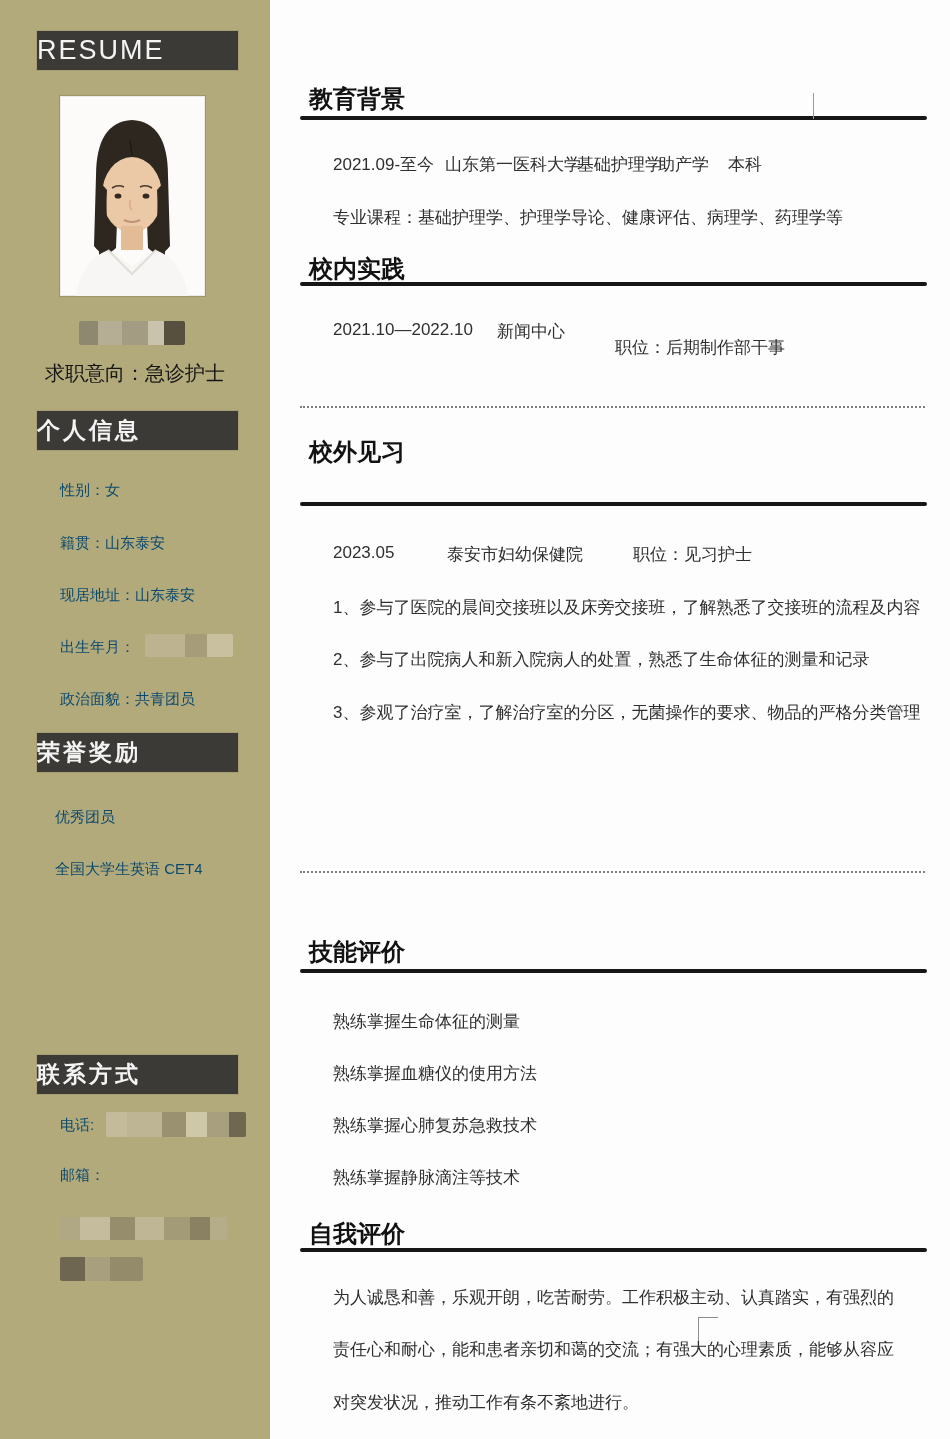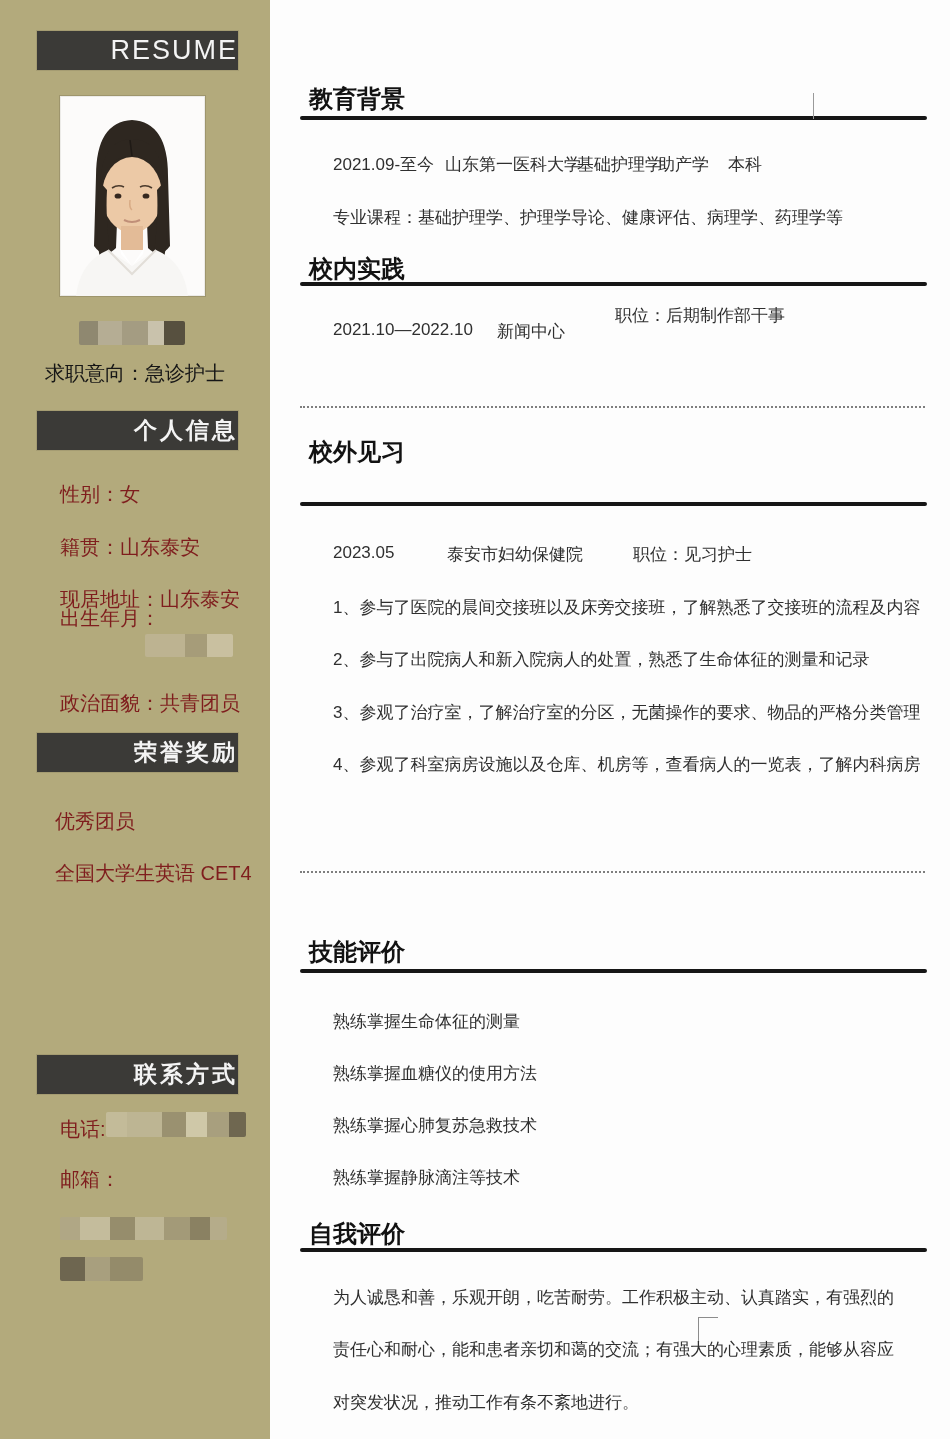--- a/index.html
+++ b/index.html
@@ -9,41 +9,41 @@
     position:relative; width:950px; height:1439px; margin:0 auto;
     background:#fdfdfd; overflow:hidden; color:#2e2e2e;
   }
   
   .sidebar {
     position:absolute; left:0; top:0; width:270px; height:1439px;
     background:#b3aa7c;
   }
   .side-box {
     position:absolute; left:37px; width:201px; height:39px;
-    background:#3b3a37; color:#f4f4f4; display:flex; align-items:center; justify-content:flex-end;
+    background:#3b3a37; color:#f4f4f4; display:flex; align-items:center; justify-content:flex-start;
     box-shadow:0 0 0 1px rgba(0,0,0,0.08);
   }
   .side-box.resume { top:31px; font-size:27px; letter-spacing:2px; font-weight:500; }
   .side-box.h { font-size:23px; font-weight:600; letter-spacing:3px; }
   .photo-frame {
     position:absolute; left:60px; top:96px; width:145px; height:200px;
     background:#fdfdfd; box-shadow:0 0 0 1px rgba(120,112,80,0.35);
   }
   .redact { position:absolute; border-radius:2px; }
   .redact.name   { left:79px;  top:321px; width:106px; height:24px;
     background:linear-gradient(90deg,#8f8870 0 18%,#b5ad94 18% 41%,#a49c82 41% 65%,#c9c2ac 65% 80%,#57503f 80% 100%); }
   .redact.birth  { left:145px; top:634px; width:88px;  height:23px;
     background:linear-gradient(90deg,#bdb391 0 45%,#a69c79 45% 70%,#c9c0a0 70% 100%); }
   .redact.phone  { left:106px; top:1112px; width:140px; height:25px;
     background:linear-gradient(90deg,#c3bb99 0 15%,#bdb593 15% 40%,#9a9170 40% 57%,#cfc8a8 57% 72%,#a89f7e 72% 88%,#6f6750 88% 100%); }
   .redact.email1 { left:60px;  top:1217px; width:167px; height:23px;
     background:linear-gradient(90deg,#b0a785 0 12%,#c4bc9c 12% 30%,#968d6c 30% 45%,#beb695 45% 62%,#a39a78 62% 78%,#8a8162 78% 90%,#b5ac8a 90% 100%); }
   .redact.email2 { left:60px;  top:1257px; width:83px;  height:24px;
     background:linear-gradient(90deg,#6e6650 0 30%,#a89f7e 30% 60%,#948b6a 60% 100%); }
-  .side-text { position:absolute; left:60px; font-size:20px; color:#7f1d1d; white-space:nowrap; }
+  .side-text { position:absolute; left:60px; font-size:15px; color:#0c4a6e; white-space:nowrap; }
   .job-intent { position:absolute; left:45px; top:360px; font-size:20px; font-weight:500; color:#161616; white-space:nowrap; }
   
   .main { position:absolute; left:270px; top:0; width:680px; height:1439px; background:#fdfdfd; }
   .sec-title { position:absolute; left:39px; font-size:24px; font-weight:700; color:#121212; white-space:nowrap; }
   .rule  { position:absolute; left:30px; width:627px; height:4px; background:#161616; border-radius:2px; }
   .dashes{ position:absolute; left:30px; width:625px; border-top:2px dotted #7e7e7e; }
   .bline { position:absolute; font-size:17px; color:#2f2f2f; white-space:nowrap; }
   .row span { position:absolute; font-size:17px; color:#2f2f2f; white-space:nowrap; }
   .artifact-cursor { position:absolute; left:543px; top:93px; width:1px; height:26px; background:#9a9a9a; }
   .artifact-bracket{ position:absolute; left:428px; top:1317px; width:20px; height:24px;
@@ -95,21 +95,21 @@
 
     <div class="job-intent">求职意向：急诊护士</div>
 
     <div class="side-box h" style="top:411px">
       <span>个人信息</span>
     </div>
 
     <div class="side-text" style="top:481px">性别：女</div>
     <div class="side-text" style="top:534px">籍贯：山东泰安</div>
     <div class="side-text" style="top:586px">现居地址：山东泰安</div>
-    <div class="side-text" style="top:605px">出生年月：</div>
+    <div class="side-text" style="top:638px">出生年月：</div>
     <div class="redact birth"></div>
     <div class="side-text" style="top:690px">政治面貌：共青团员</div>
 
     <div class="side-box h" style="top:733px">
       <span>荣誉奖励</span>
     </div>
     <div class="side-text" style="top:808px; left:55px">优秀团员</div>
     <div class="side-text" style="top:860px; left:55px">全国大学生英语 CET4</div>
 
     <div class="side-box h" style="top:1055px">
@@ -134,35 +134,34 @@
       <span style="left:388px; top:153px">助产学</span>
       <span style="left:458px; top:153px">本科</span>
     </div>
     <div class="bline" style="left:63px; top:206px">专业课程：基础护理学、护理学导论、健康评估、病理学、药理学等</div>
 
     <div class="sec-title" style="top:253px">校内实践</div>
     <div class="rule" style="top:282px"></div>
     <div class="row">
       <span style="left:63px;  top:320px">2021.10—2022.10</span>
       <span style="left:227px; top:320px">新闻中心</span>
-      <span style="left:345px; top:304px">职位：后期制作部干事</span>
+      <span style="left:345px; top:336px">职位：后期制作部干事</span>
     </div>
     <div class="dashes" style="top:406px"></div>
 
     <div class="sec-title" style="top:436px">校外见习</div>
     <div class="rule" style="top:502px"></div>
     <div class="row">
       <span style="left:63px;  top:543px">2023.05</span>
       <span style="left:177px; top:543px">泰安市妇幼保健院</span>
       <span style="left:363px; top:543px">职位：见习护士</span>
     </div>
     <div class="bline" style="left:63px; top:596px">1、参与了医院的晨间交接班以及床旁交接班，了解熟悉了交接班的流程及内容</div>
     <div class="bline" style="left:63px; top:648px">2、参与了出院病人和新入院病人的处置，熟悉了生命体征的测量和记录</div>
     <div class="bline" style="left:63px; top:701px">3、参观了治疗室，了解治疗室的分区，无菌操作的要求、物品的严格分类管理</div>
-    <div class="bline" style="left:63px; top:753px">4、参观了科室病房设施以及仓库、机房等，查看病人的一览表，了解内科病房</div>
     <div class="dashes" style="top:871px"></div>
 
     <div class="sec-title" style="top:936px">技能评价</div>
     <div class="rule" style="top:969px"></div>
     <div class="bline" style="left:63px; top:1010px">熟练掌握生命体征的测量</div>
     <div class="bline" style="left:63px; top:1062px">熟练掌握血糖仪的使用方法</div>
     <div class="bline" style="left:63px; top:1114px">熟练掌握心肺复苏急救技术</div>
     <div class="bline" style="left:63px; top:1166px">熟练掌握静脉滴注等技术</div>
 
     <div class="sec-title" style="top:1218px">自我评价</div>

